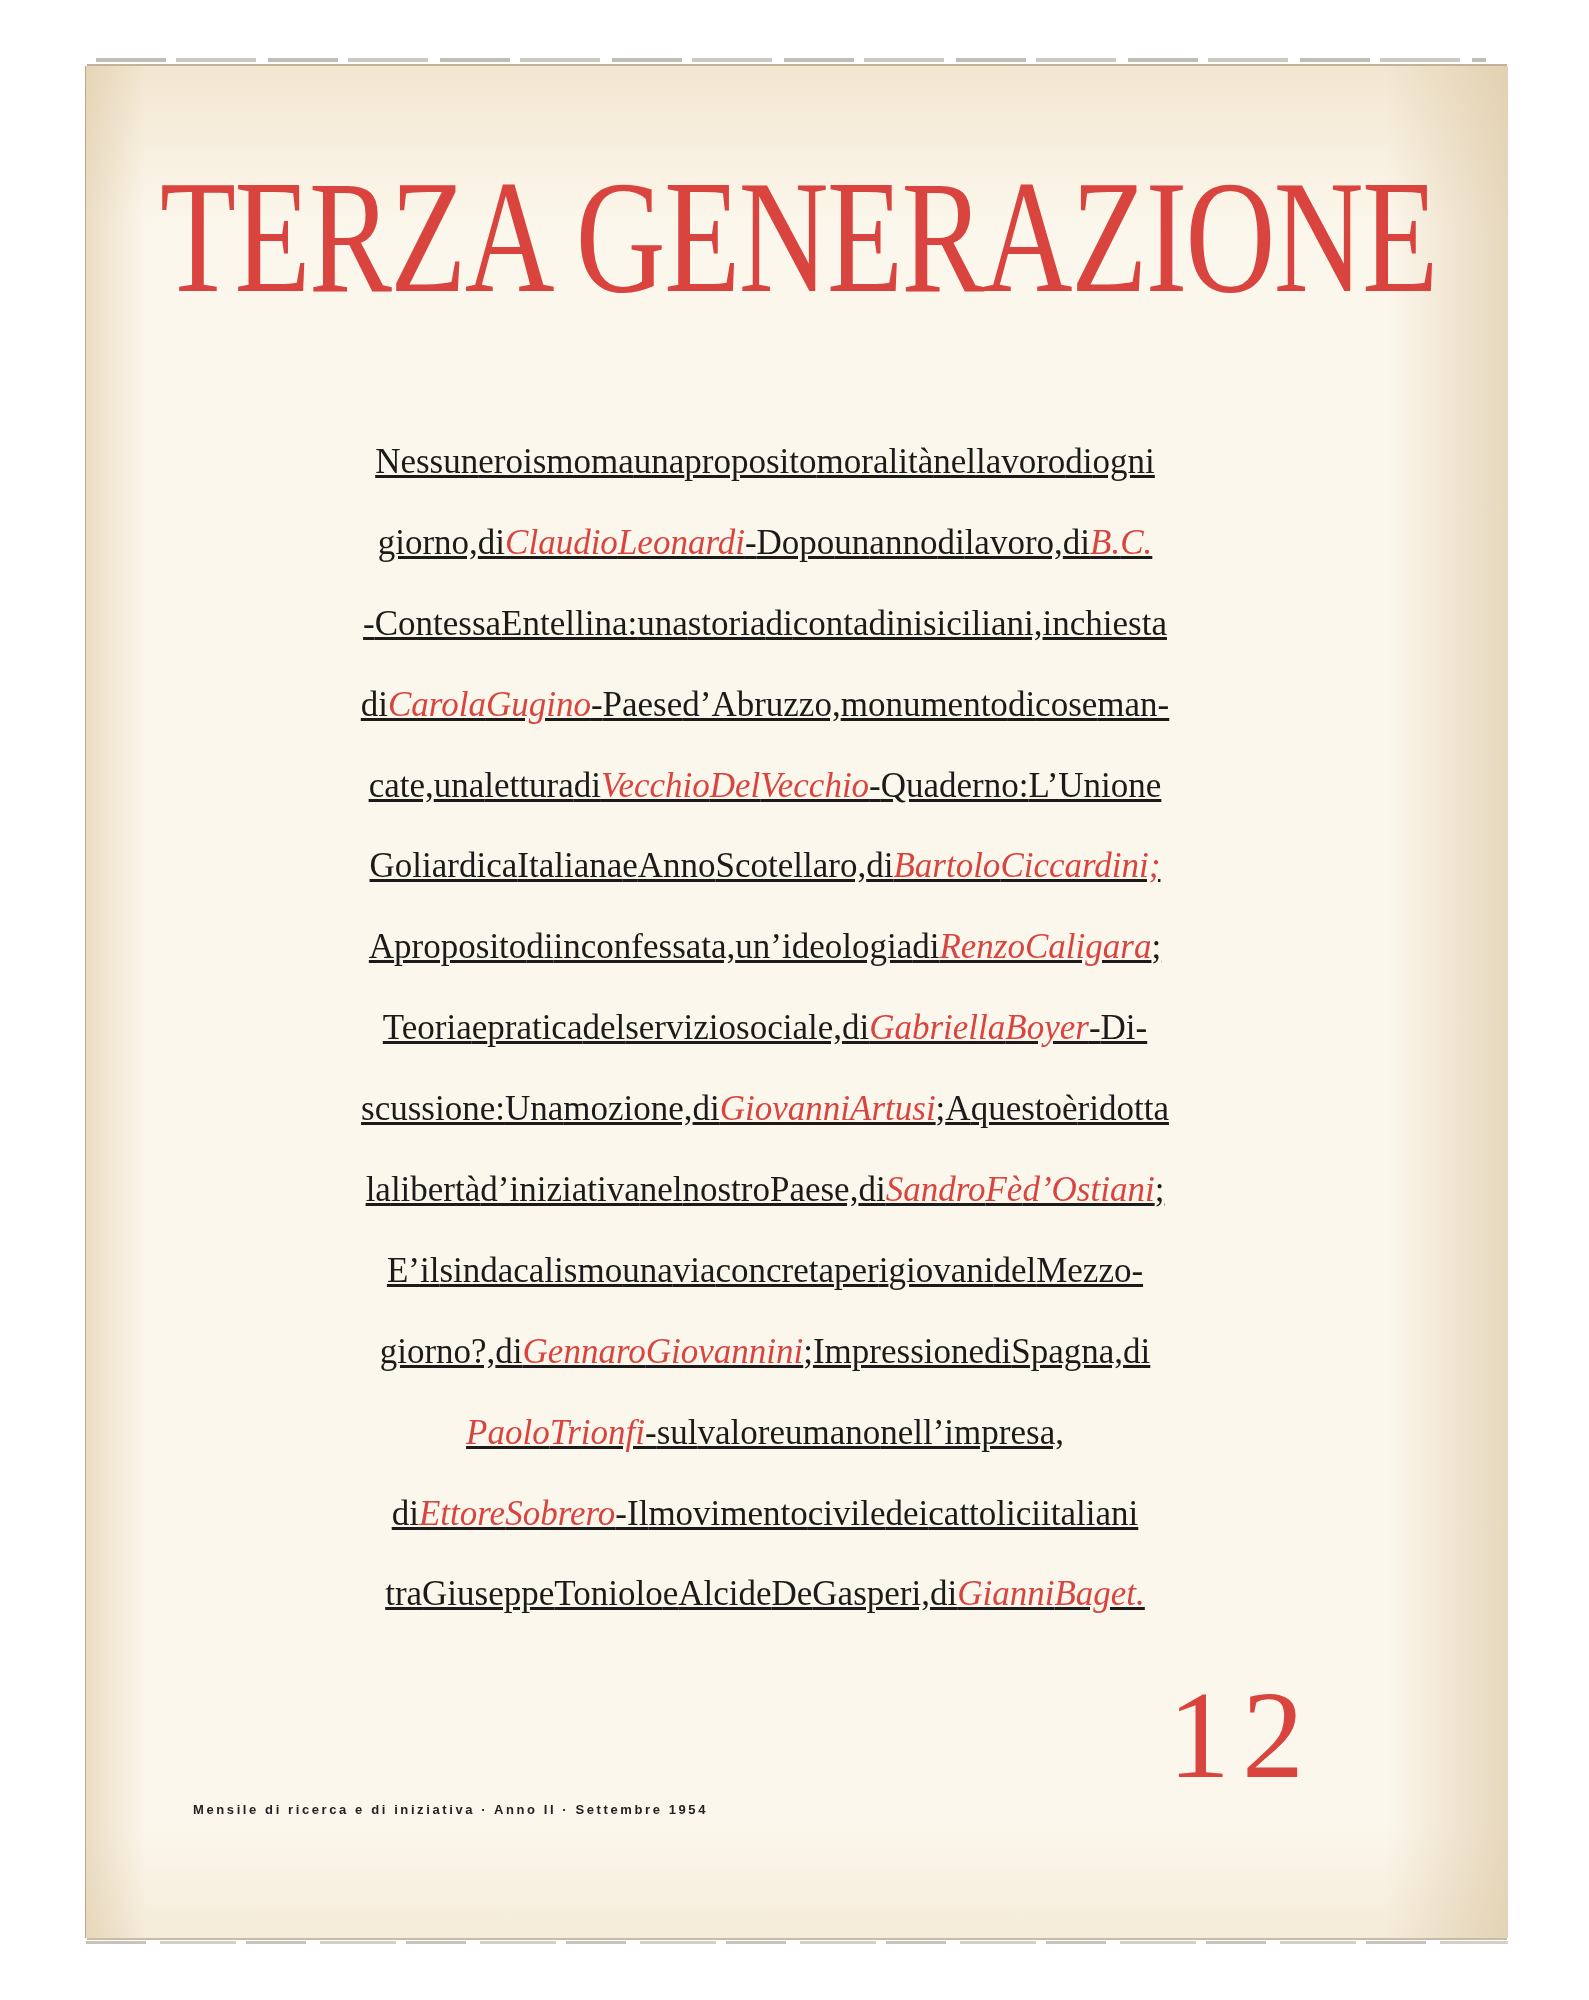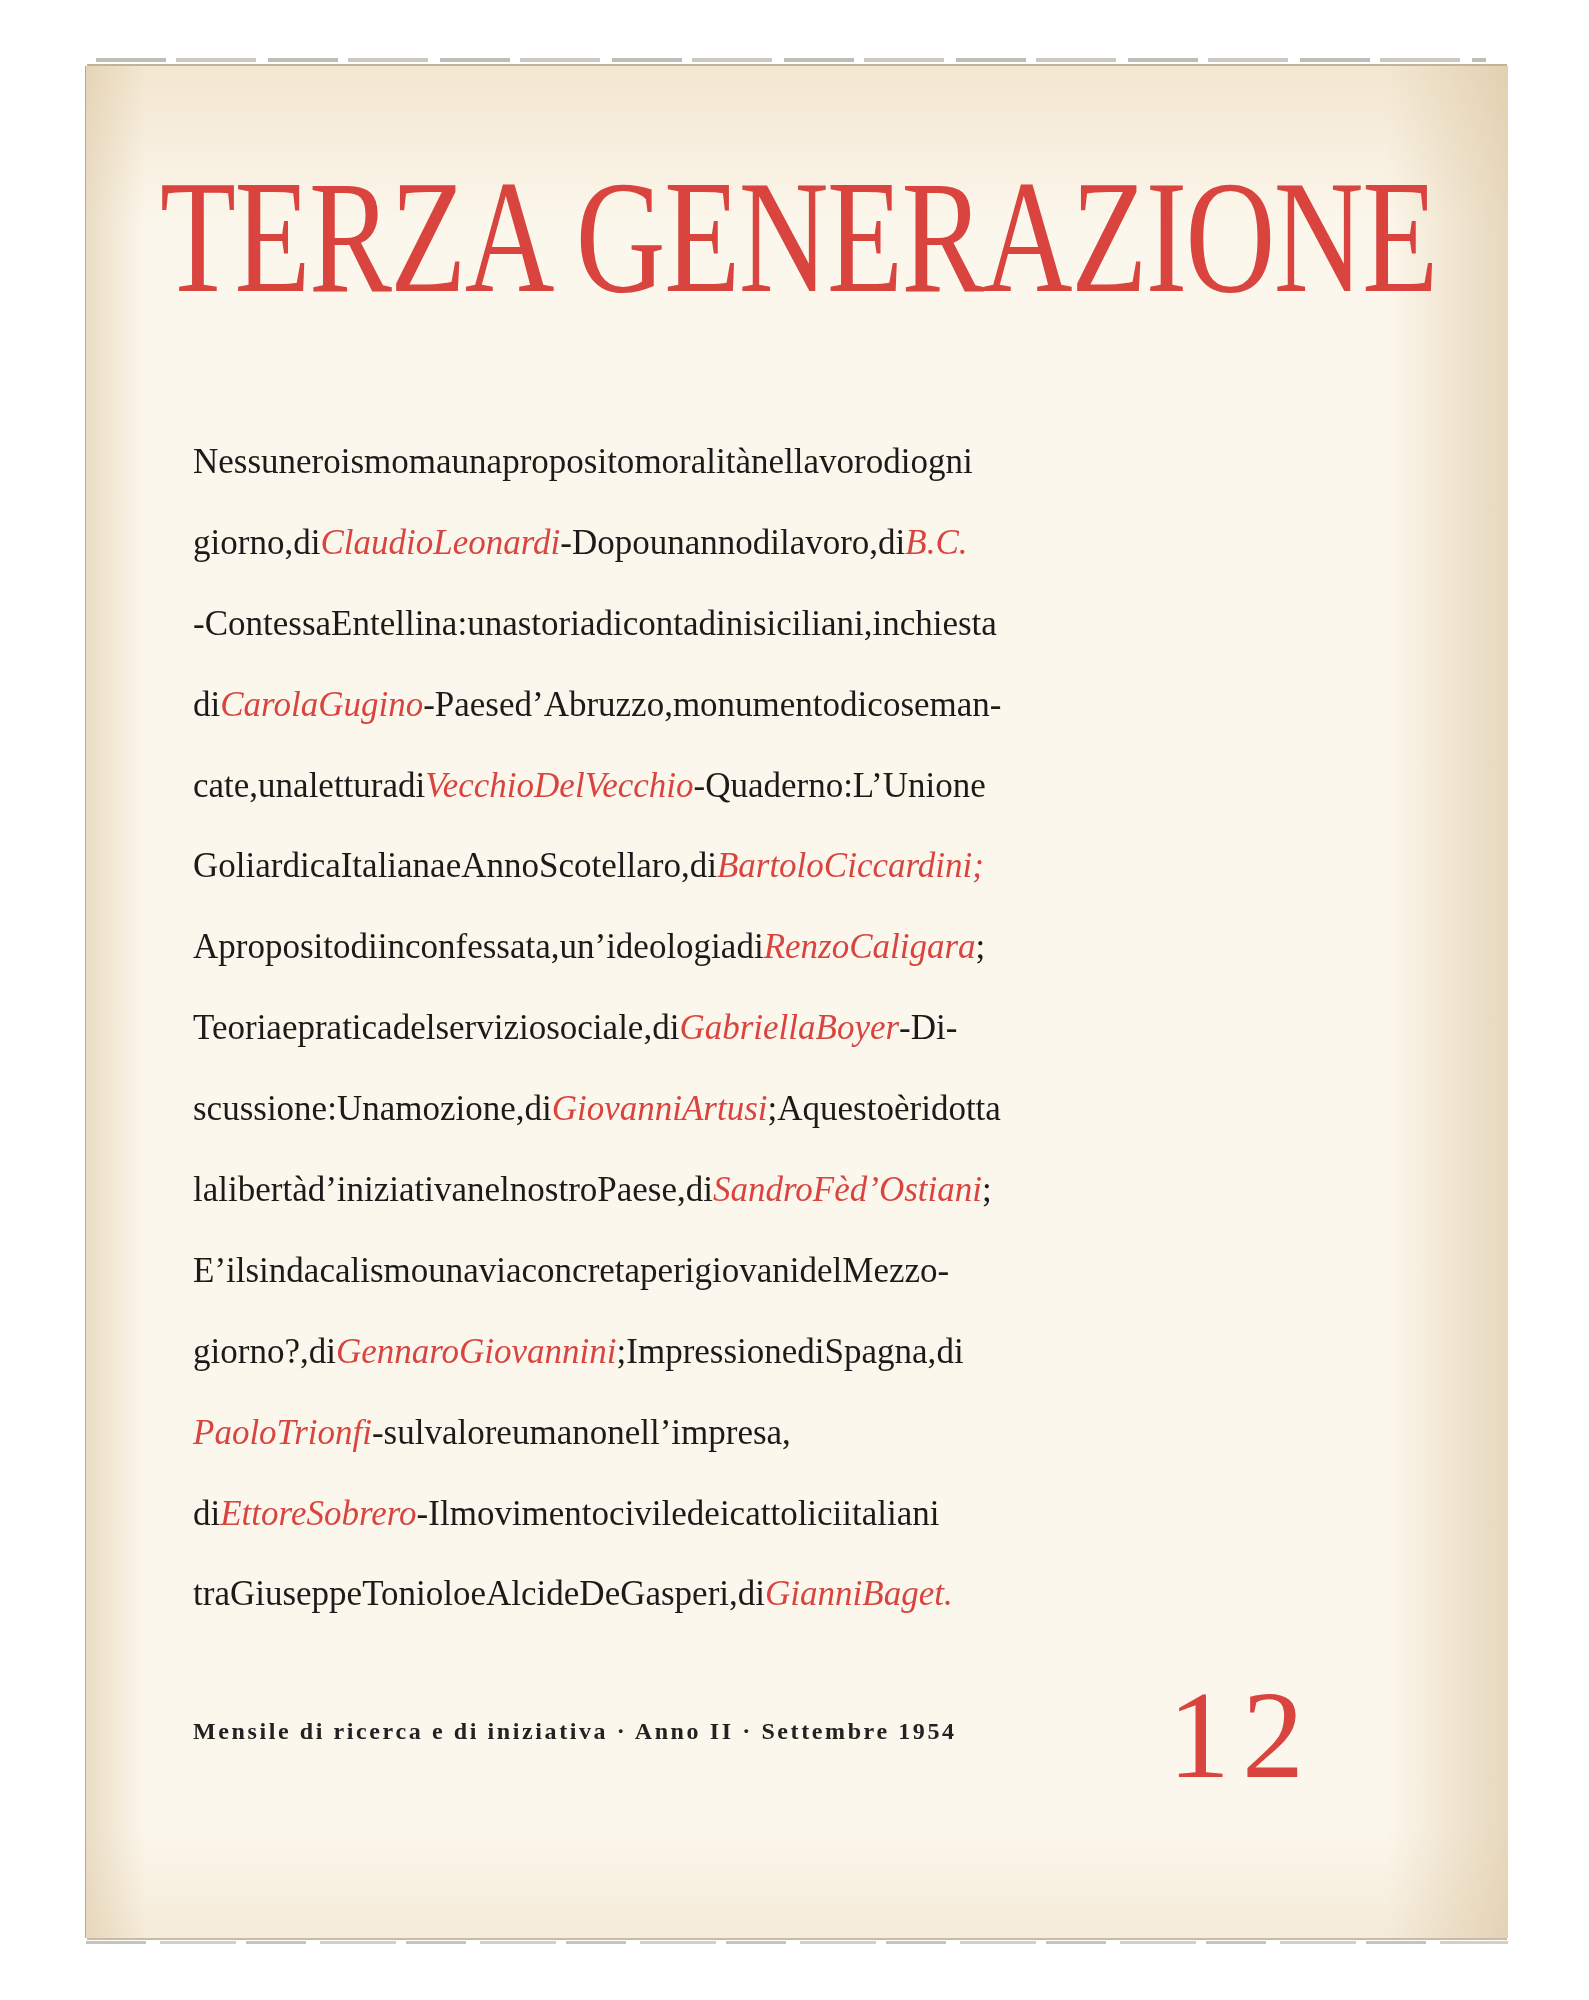--- a/index.html
+++ b/index.html
@@ -73,44 +73,45 @@
     font-size: 35px;
   }
   .line {
     height: 80.9px;
     line-height: 80.9px;
     text-align: justify;
     text-align-last: justify;
     white-space: nowrap;
     overflow: visible;
     display: flex;
-    justify-content: flex-start;
+    justify-content: center;
     align-items: baseline;
+    text-decoration: underline;
   }
   .seg {
     white-space: pre;
   }
   .author {
     color: #d9443f;
     font-style: italic;
   }
   .w {
     display: inline-block;
   }
 
   .footer {
     position: absolute;
     left: 107px;
-    top: 1652px;
-    font-size: 24px;
+    top: 1736px;
+    font-size: 13px;
     font-weight: bold;
     letter-spacing: 2.6px;
     color: #222;
     white-space: nowrap;
-    font-family: Liberation Serif, serif;
+    font-family: Liberation Sans, sans-serif;
   }
   .issue {
     position: absolute;
     left: 1082px;    
     top: 1608px;
     font-size: 124px;
     line-height: 124px;
     color: #d9443f;
     letter-spacing: 12px;
     white-space: nowrap;

